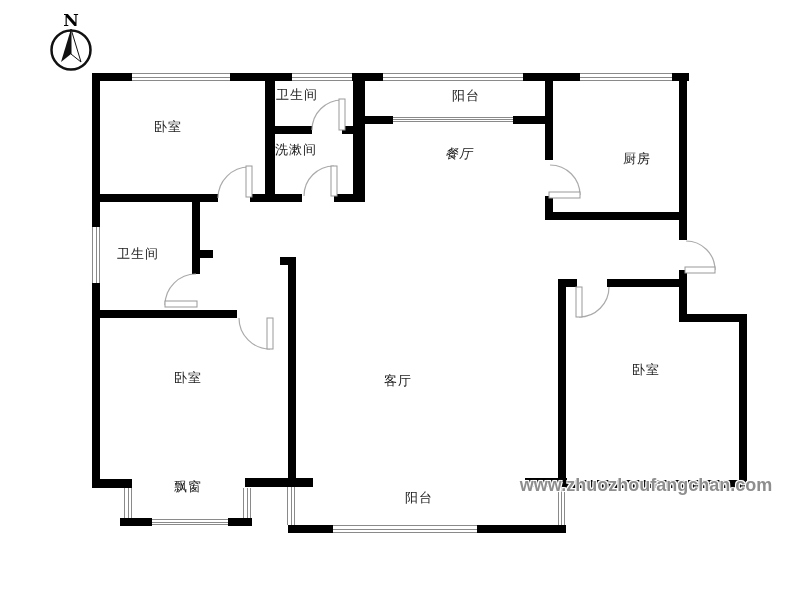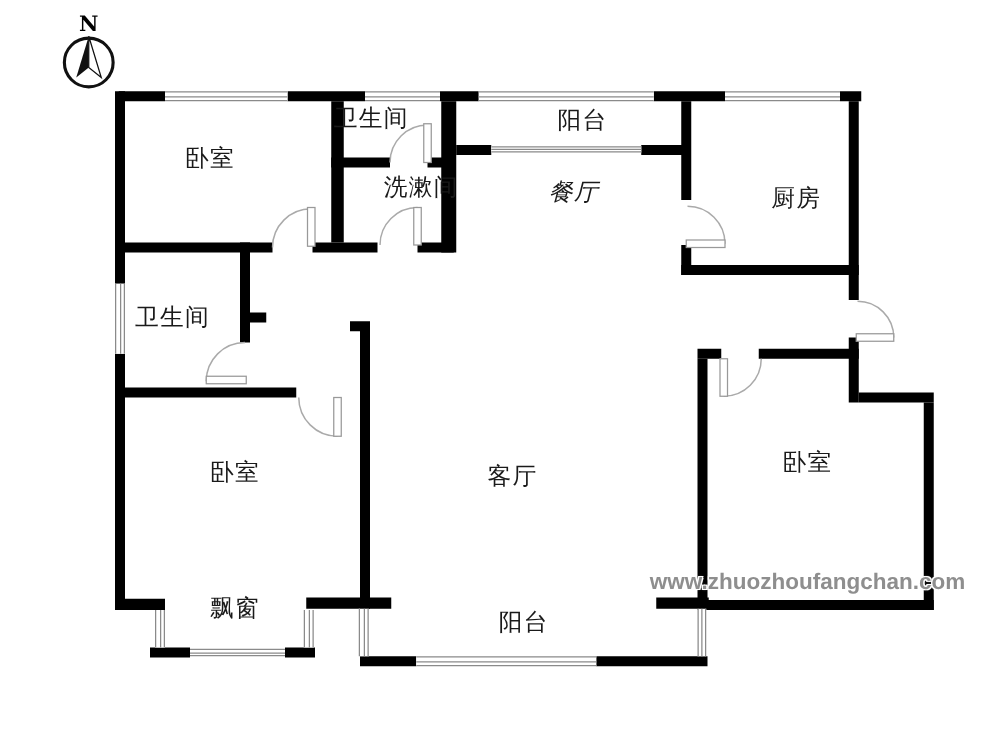--- a/index.html
+++ b/index.html
@@ -6,29 +6,29 @@
   #canvas{position:relative;width:800px;height:600px;background:#fff;overflow:hidden;
           font-family:"Liberation Sans",sans-serif;}
   .wall{position:absolute;background:#000;z-index:1;}
   .wh{position:absolute;background:#fff;border-top:1.5px solid #8a8a8a;border-bottom:1.5px solid #8a8a8a;
       background-image:linear-gradient(#8a8a8a,#8a8a8a);background-size:100% 1px;
       background-position:0 center;background-repeat:no-repeat;box-sizing:border-box;z-index:2;}
   .wv{position:absolute;background:#fff;border-left:1.5px solid #8a8a8a;border-right:1.5px solid #8a8a8a;
       background-image:linear-gradient(#8a8a8a,#8a8a8a);background-size:1px 100%;
       background-position:center 0;background-repeat:no-repeat;box-sizing:border-box;z-index:2;}
   #doors{position:absolute;left:0;top:0;z-index:3;pointer-events:none;}
-  .room-label{position:absolute;transform:translate(-50%,-50%);font-size:19px;color:#1a1a1a;
+  .room-label{position:absolute;transform:translate(-50%,-50%);font-size:13px;color:#1a1a1a;
       letter-spacing:1px;white-space:nowrap;z-index:4;}
   #compass-n{position:absolute;left:71px;top:10px;transform:translateX(-50%);
       font-family:"DejaVu Serif",serif;font-weight:bold;font-size:17px;color:#000;z-index:4;}
   #watermark{position:absolute;left:518px;top:456px;width:256px;text-align:center;z-index:5;
       color:#8e8e8e;font-weight:bold;line-height:1.1;
       text-shadow:-1px -1px 0 #ffffff,1px -1px 0 #ffffff,-1px 1px 0 #ffffff,1px 1px 0 #ffffff,0 0 2px #ffffff;}
   #watermark .wm1{font-size:21px;letter-spacing:4px;}
-  #watermark .wm2{font-size:18px;letter-spacing:0px;}
+  #watermark .wm2{font-size:18px;letter-spacing:0px;margin-top:20px;}
 </style>
 </head>
 <body>
 
 <div id="canvas">
 
   <div class="wall" style="left:95px;top:73px;width:37px;height:8px;"></div>
   <div class="wall" style="left:230px;top:73px;width:62px;height:8px;"></div>
   <div class="wall" style="left:352px;top:73px;width:31px;height:8px;"></div>
   <div class="wall" style="left:523px;top:73px;width:57px;height:8px;"></div>
@@ -118,27 +118,27 @@
       <circle cx="71" cy="50" r="19.5" fill="none" stroke="#111111" stroke-width="2.5"></circle>
       <polygon points="71,29 61,62 71,54" fill="#111111"></polygon>
       <polygon points="71,29 81,62 71,54" fill="#ffffff" stroke="#111111" stroke-width="1"></polygon>
     </g>
   </svg>
 
   <div id="compass-n">N</div>
 
   <div class="room-label" style="left:168px;top:127px;">卧室</div>
   <div class="room-label" style="left:297px;top:95px;">卫生间</div>
-  <div class="room-label" style="left:296px;top:150px;margin-left:41px;">洗漱间</div>
+  <div class="room-label" style="left:296px;top:150px;">洗漱间</div>
   <div class="room-label" style="left:466px;top:96px;">阳台</div>
   <div class="room-label" style="left:459px;top:154px;font-style:italic;">餐厅</div>
   <div class="room-label" style="left:637px;top:159px;">厨房</div>
   <div class="room-label" style="left:138px;top:254px;">卫生间</div>
   <div class="room-label" style="left:188px;top:378px;">卧室</div>
-  <div class="room-label" style="left:398px;top:381px;margin-left:12px;">客厅</div>
+  <div class="room-label" style="left:398px;top:381px;">客厅</div>
   <div class="room-label" style="left:646px;top:370px;">卧室</div>
   <div class="room-label" style="left:188px;top:487px;">飘窗</div>
   <div class="room-label" style="left:419px;top:498px;">阳台</div>
 
   <div id="watermark">
     <div class="wm2">www.zhuozhoufangchan.com</div>
   </div>
 
 </div>
 

